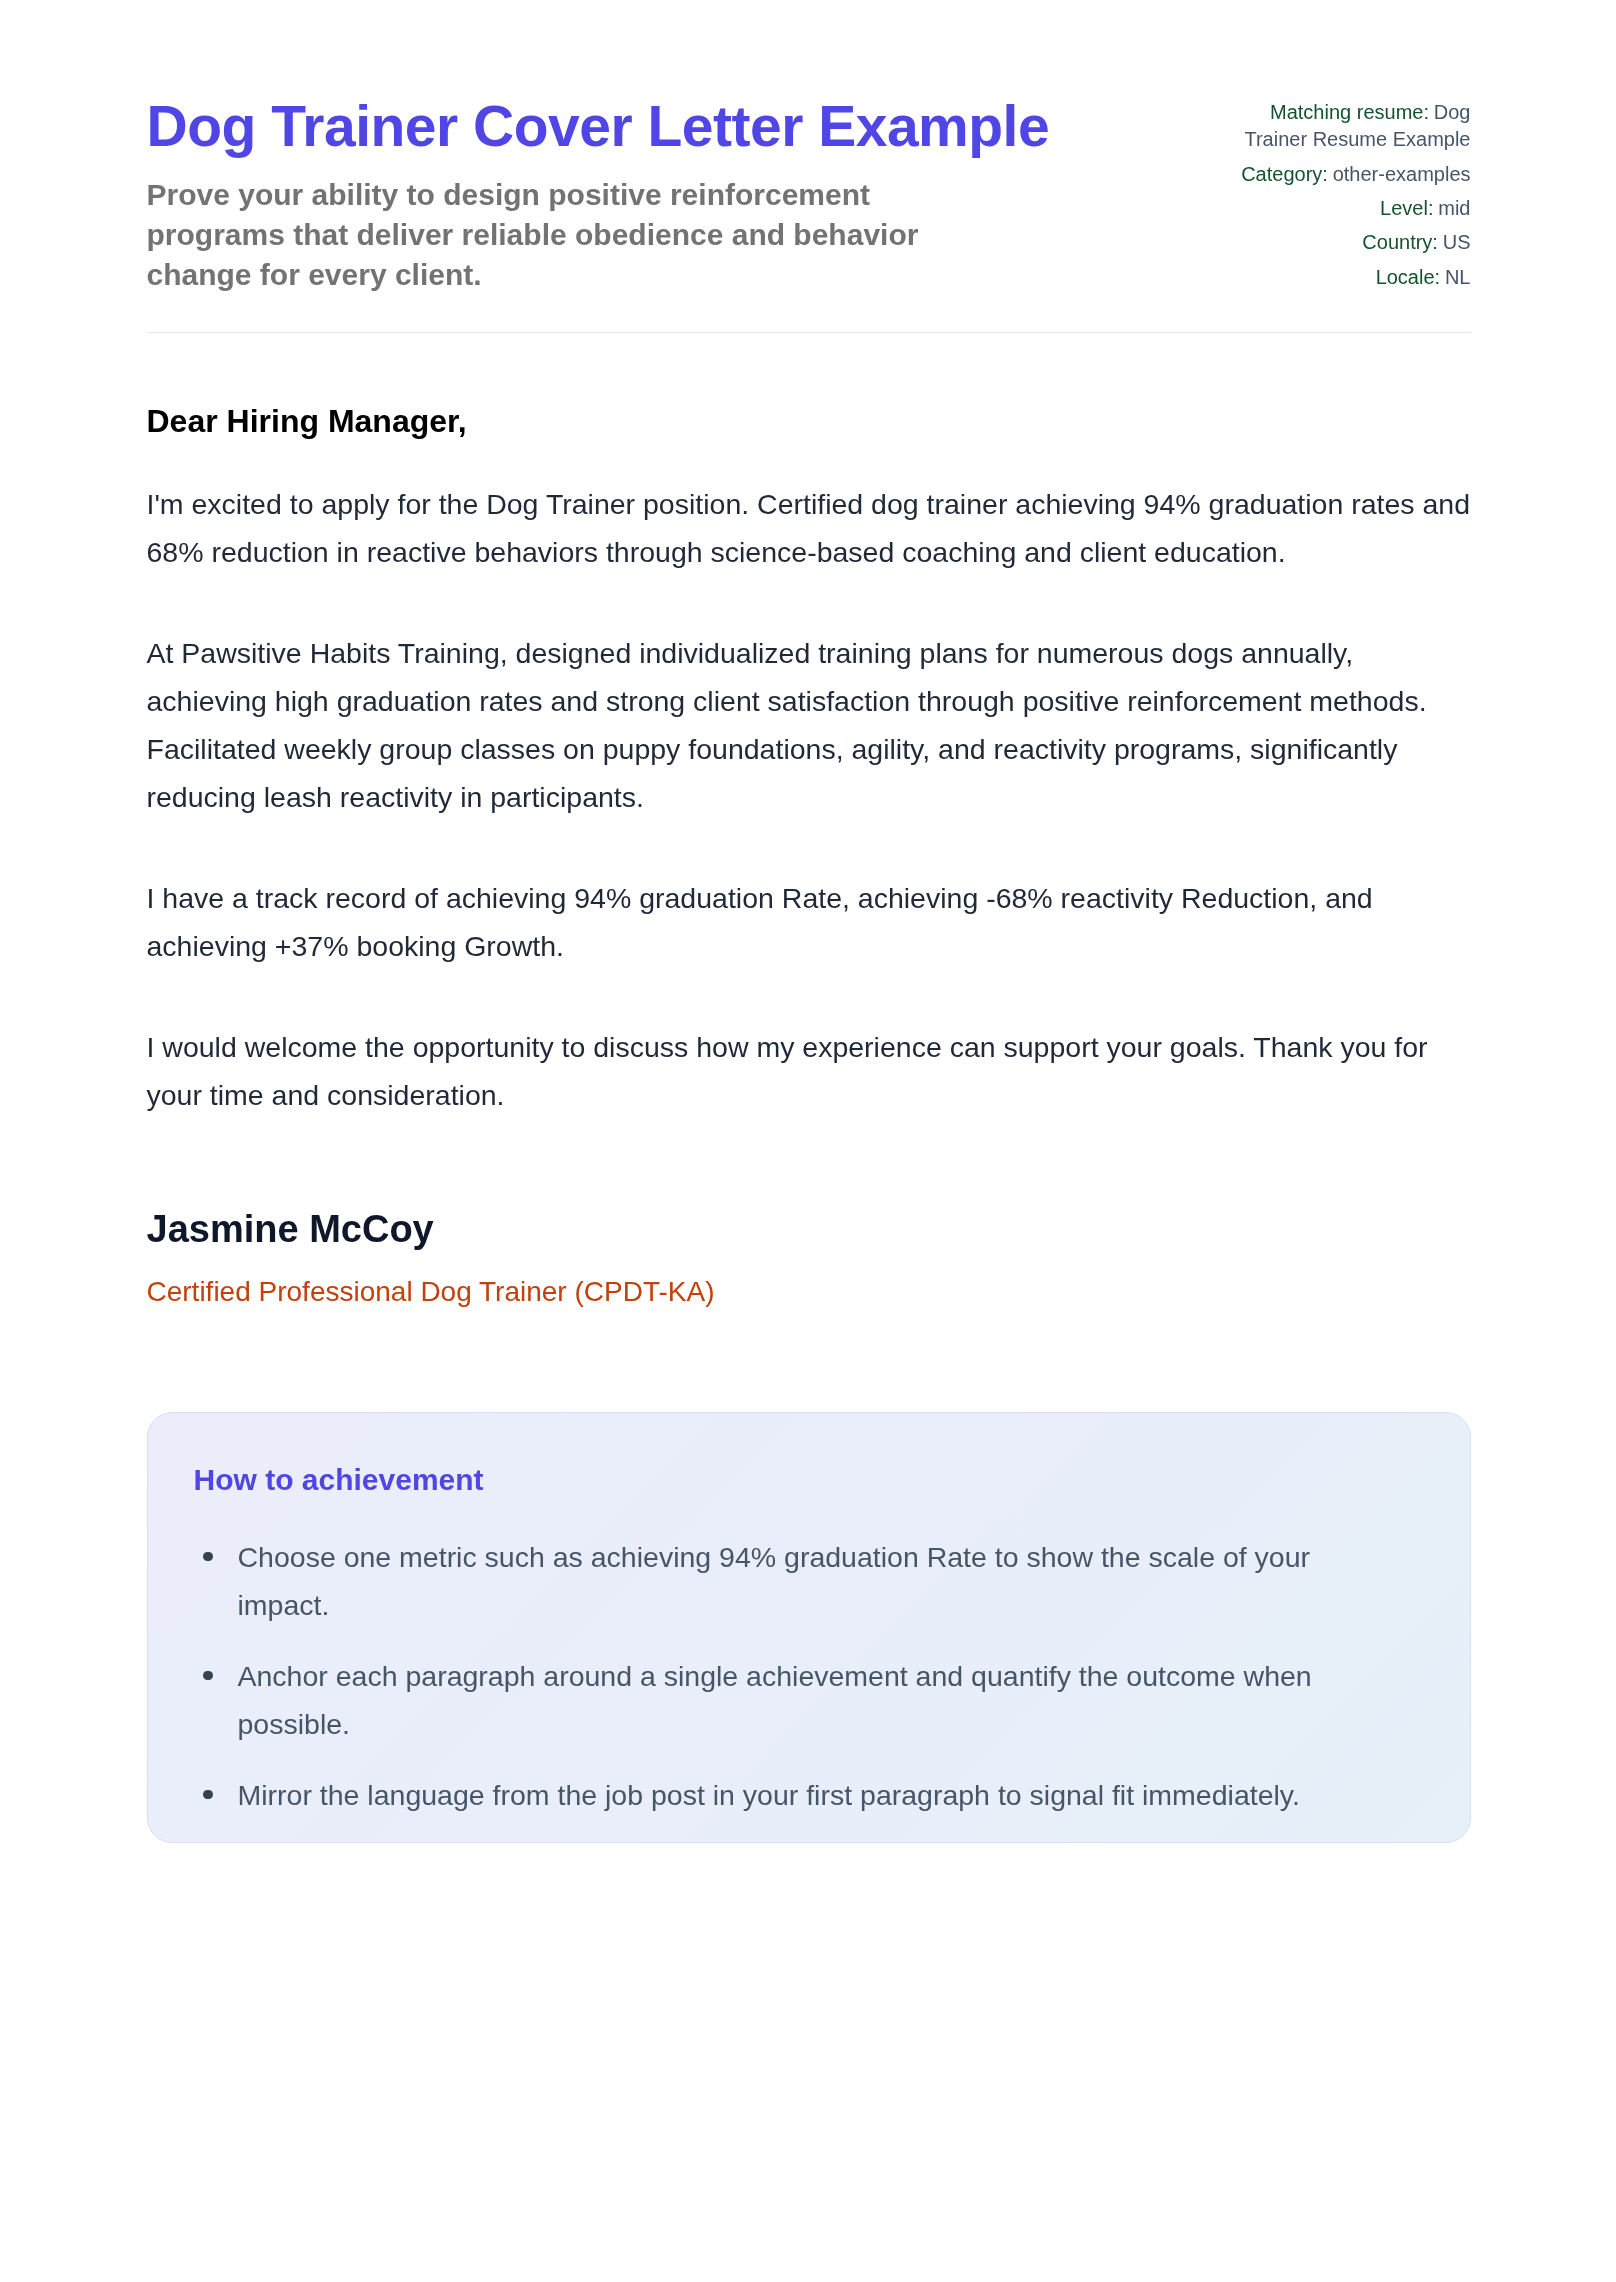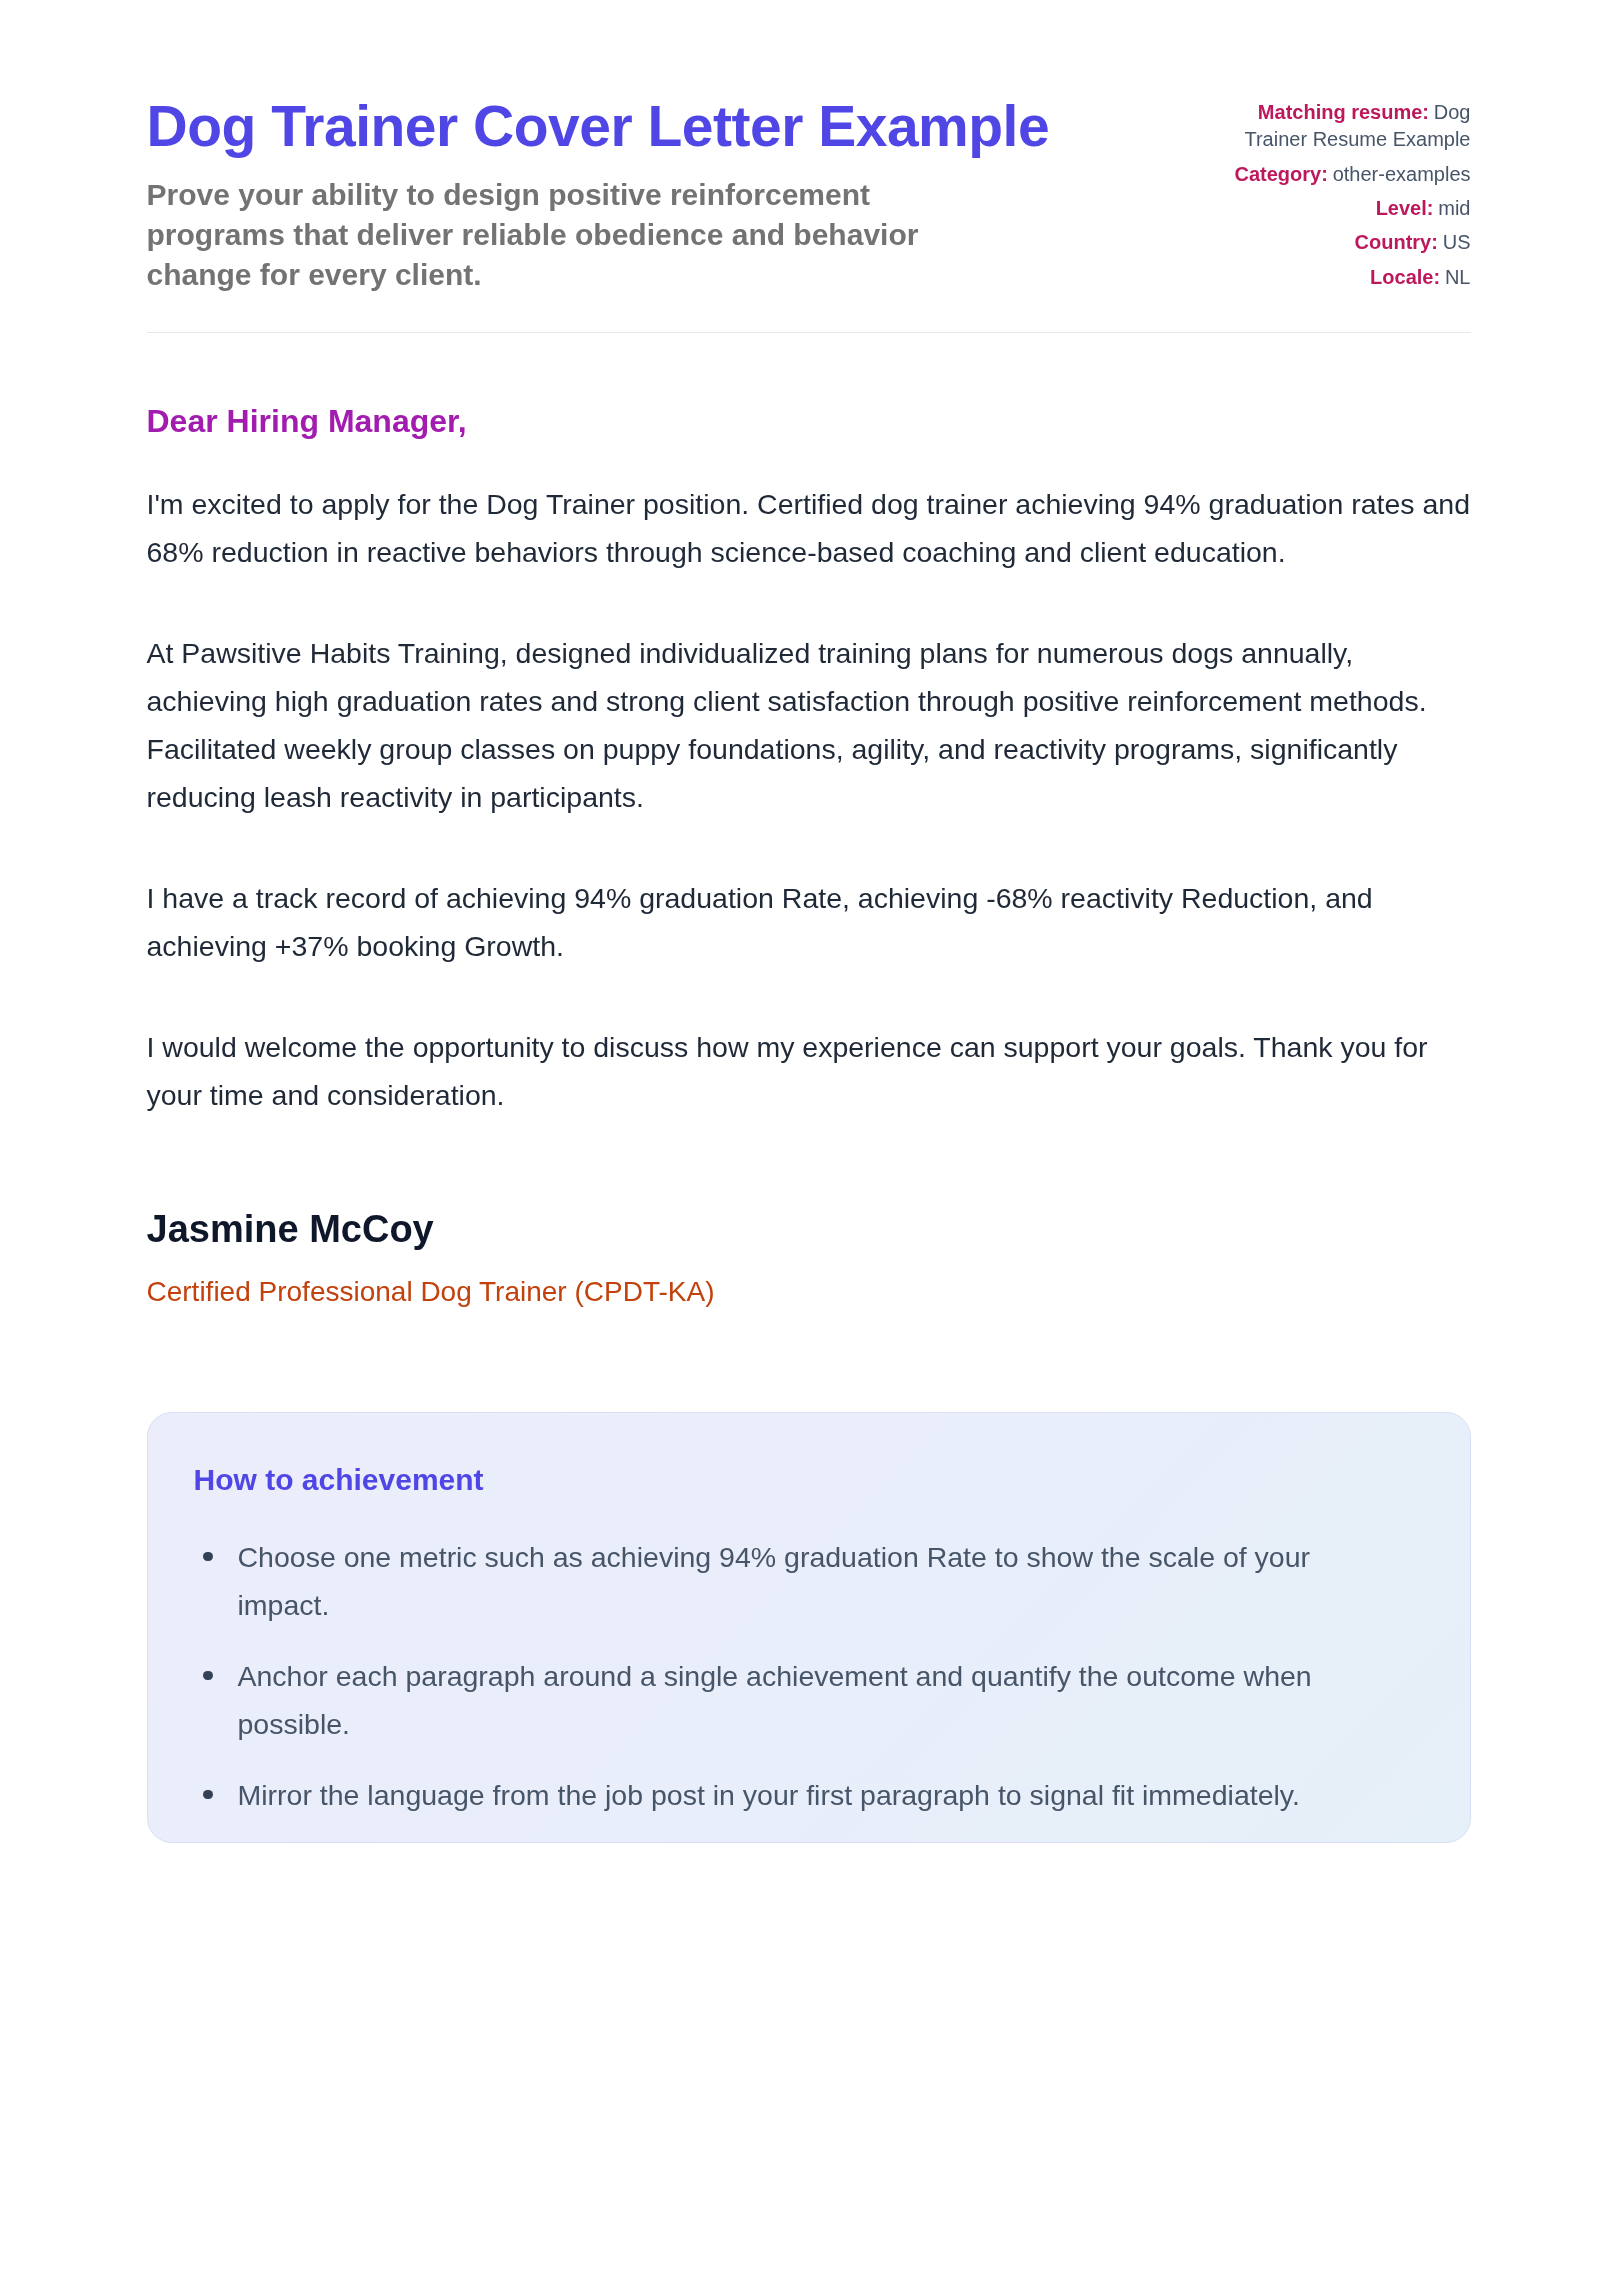--- a/index.html
+++ b/index.html
@@ -47,39 +47,39 @@
     flex: 0 0 auto;
     width: 236px;
     margin-top: 3.8px;
     text-align: right;
     font-size: 20px;
     line-height: 27.6px;
     color: #475569;
   }
   .meta-item { margin-bottom: 6.7px; }
   .meta-label {
-    font-weight: 700;
-    color: #be185d;
+    font-weight: 400;
+    color: #14532d;
   }
   .meta-value { margin-left: 4.8px; }
 
   
   hr.divider {
     margin: 34px 0 0 0;
     border: none;
     border-top: 1.9px solid #e5e7eb;
   }
 
   
   .greeting {
     margin: 67px 0 0 0;
     font-size: 32px;
     line-height: 42px;
     font-weight: 700;
-    color: #a21caf;
+    color: #000000;
   }
   .letter p.body-par {
     margin: 53px 0 0 0;
     font-size: 28.5px;
     line-height: 48px;
     color: #1f2937;
   }
   .letter p.body-par.first { margin-top: 38px; }
   .sig-name {
     margin: 91px 0 0 0;

